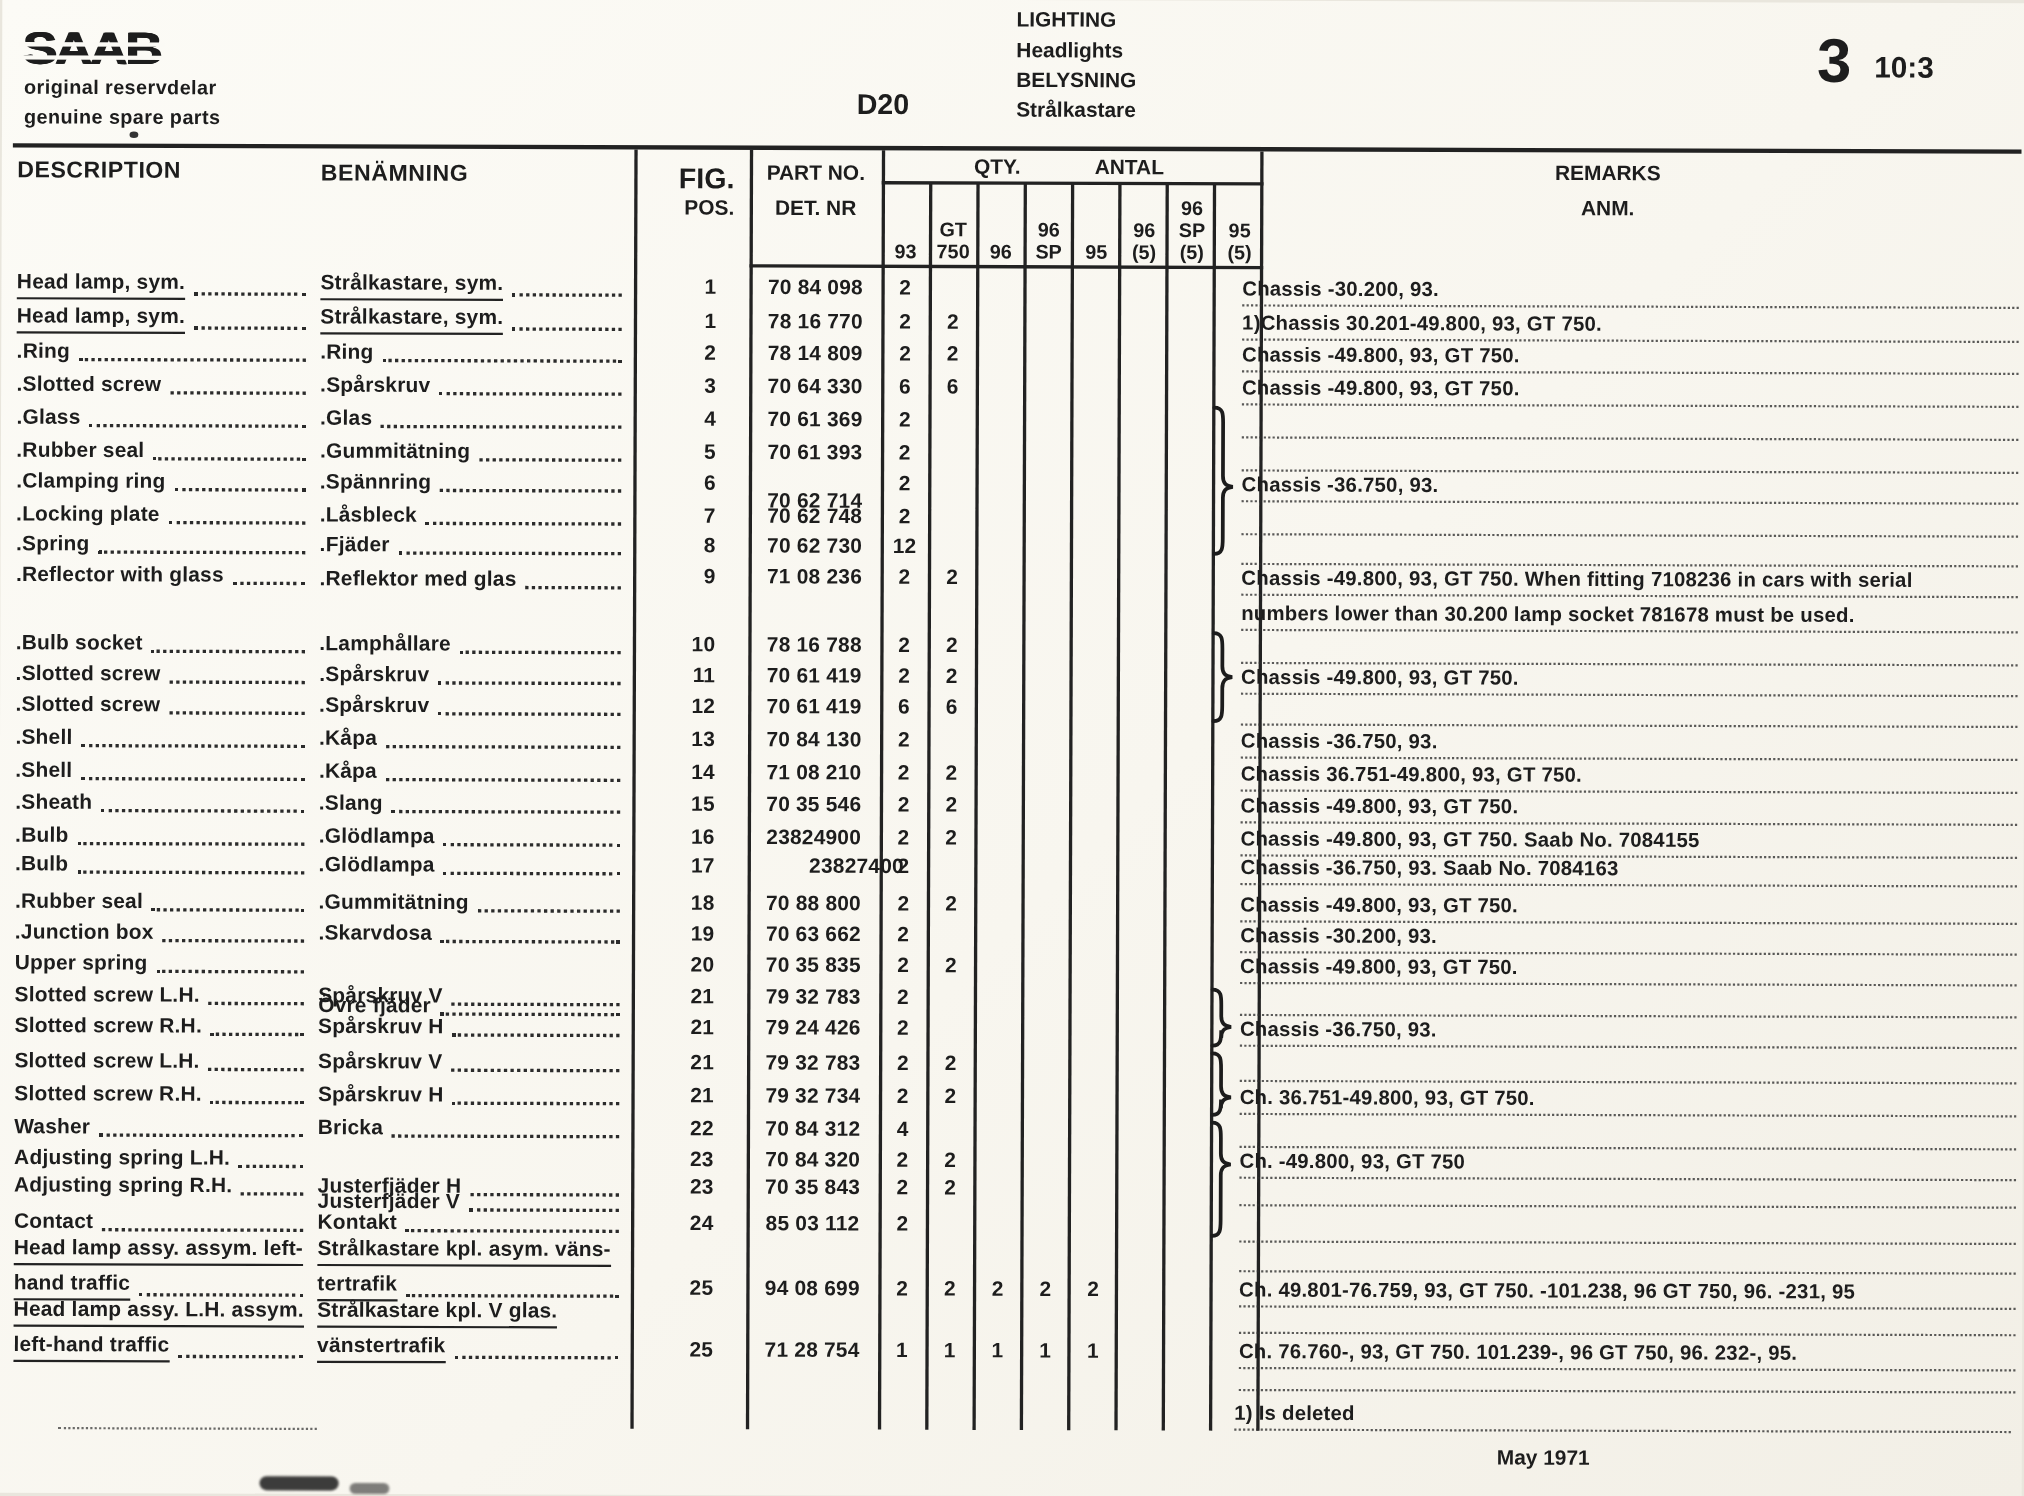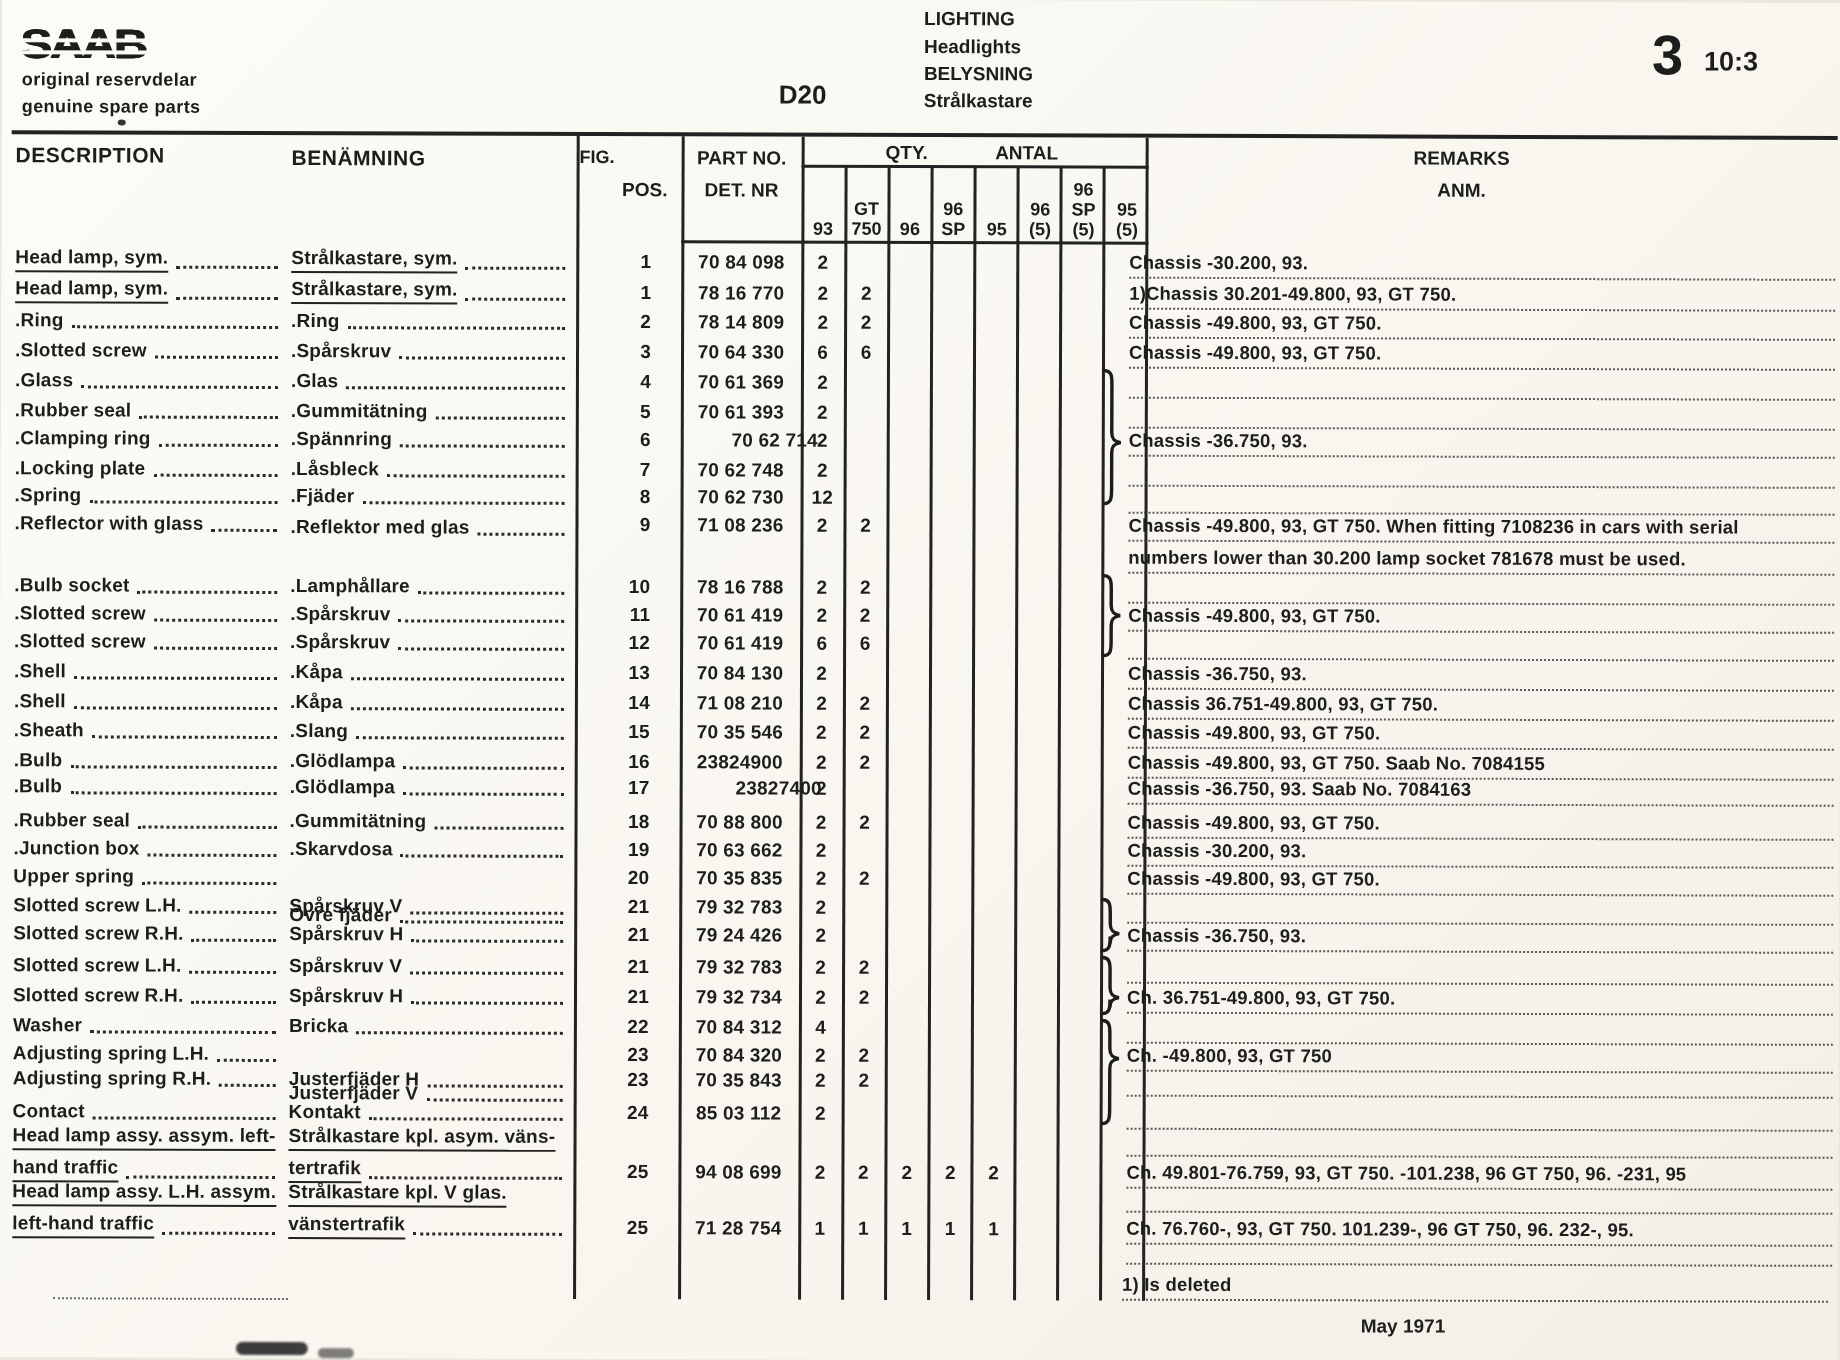--- a/index.html
+++ b/index.html
@@ -47,21 +47,21 @@
   <div class="abs" style="left:922px;top:36px;font-size:19px;font-weight:700">Headlights</div>
   <div class="abs" style="left:922px;top:63px;font-size:19px;font-weight:800">BELYSNING</div>
   <div class="abs" style="left:922px;top:90px;font-size:19px;font-weight:700">Strålkastare</div>
   <div class="abs" style="left:1650px;top:20px;font-size:56px;font-weight:900">3</div>
   <div class="abs" style="left:1702px;top:44px;font-size:27px;font-weight:900">10:3</div>
 
   <div class="hline" style="left:10px;top:133px;width:1826px;height:4px"></div>
 
   <div class="hdr" style="left:14px;top:146px;font-size:21px;letter-spacing:.5px">DESCRIPTION</div>
   <div class="hdr" style="left:290px;top:148px;font-size:21px;letter-spacing:.5px">BENÄMNING</div>
-  <div class="hdr" style="left:578px;top:148px;width:88px;text-align:left;font-size:18px">FIG.</div>
+  <div class="hdr" style="left:578px;top:148px;width:88px;text-align:right;font-size:26px">FIG.</div>
   <div class="hdr" style="left:578px;top:180px;width:88px;text-align:right;font-size:19px">POS.</div>
   <div class="hdr" style="left:683px;top:148px;width:114px;text-align:center;font-size:19px">PART NO.</div>
   <div class="hdr" style="left:683px;top:180px;width:114px;text-align:center;font-size:19px">DET. NR</div>
   <div class="hdr" style="left:855px;top:142px;width:100px;text-align:center;font-size:19px">QTY.</div>
   <div class="hdr" style="left:975px;top:142px;width:100px;text-align:center;font-size:19px">ANTAL</div>
   <div class="hdr" style="left:1150px;top:146px;width:620px;text-align:center;font-size:19px">REMARKS</div>
   <div class="hdr" style="left:1150px;top:178px;width:620px;text-align:center;font-size:19px">ANM.</div>
 
   <div class="hline" style="left:800px;top:165px;width:347px;height:3px"></div>
   <div class="hline" style="left:680px;top:241px;width:467px;height:3px"></div>
@@ -229,21 +229,21 @@
         <span class="txt">.Clamping ring</span>
         <span class="dots"></span>
       </div>
       <div class="cell" style="left: 290px; top: 426px; width: 282px;">
         <span class="txt">.Spännring</span>
         <span class="dots"></span>
       </div>
       <div class="cell num" style="left: 578px; top: 426px; width: 88px;">
         <span class="txt">6</span>
       </div>
-      <div class="cell ctr" style="left: 683px; top: 426px; width: 114px; padding-left: 34px;">
+      <div class="cell ctr" style="left: 683px; top: 442px; width: 114px;">
         <span class="txt">70 62 714</span>
       </div>
       <div class="cell ctr" style="left: 800px; top: 426px; width: 43.4px;">
         <span class="txt">2</span>
       </div>
       <div class="remark" style="left: 1128px; top: 426px;">Chassis -36.750, 93.</div>
       <div class="cell" style="left: 14px; top: 456px; width: 271px;">
         <span class="txt">.Locking plate</span>
         <span class="dots"></span>
       </div>

